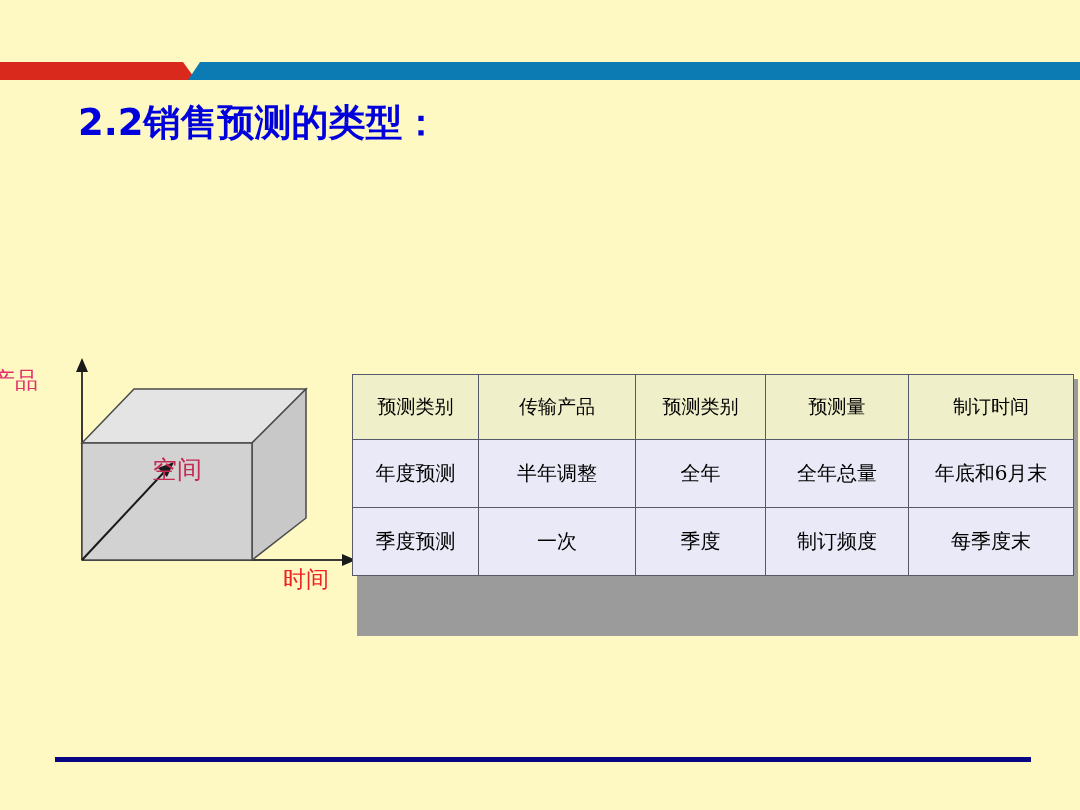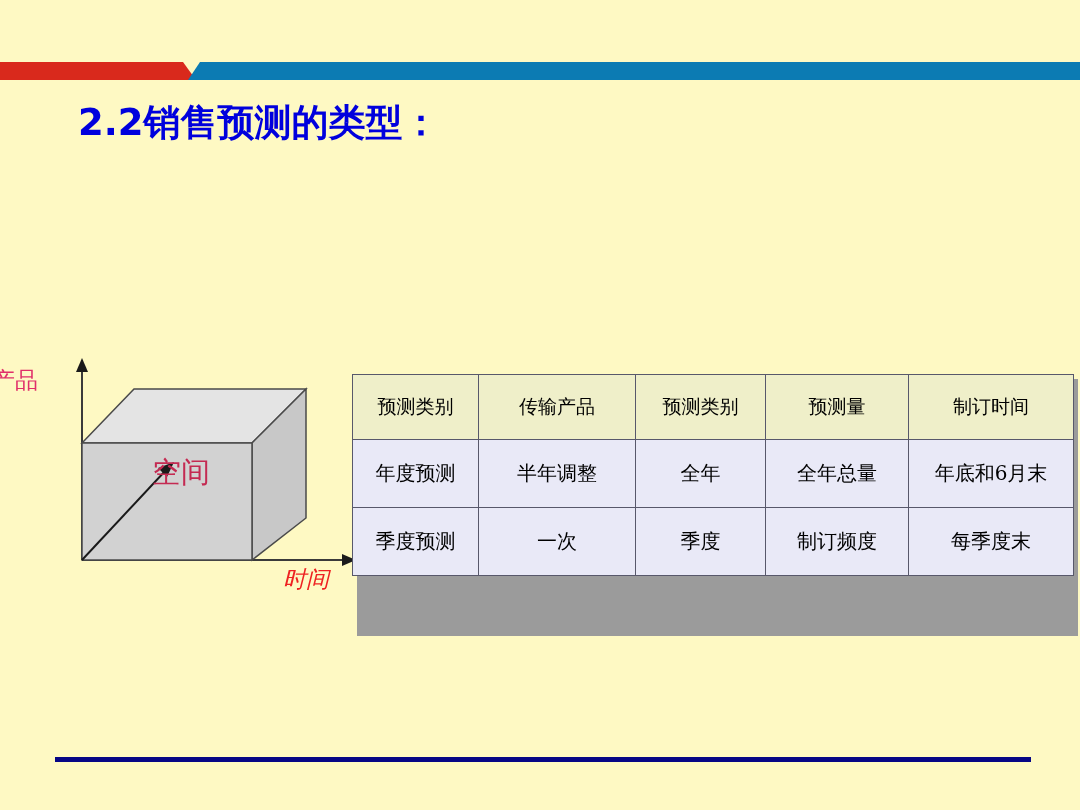--- a/index.html
+++ b/index.html
@@ -106,27 +106,26 @@
   }
   .label-product {
     left: -8px;
     top: 13px;
     color: #E0306A;
   }
   .label-time {
     left: 283px;
     top: 212px;
     color: #EE2222;
-    font-style: italic;
   }
   .label-space {
     position: absolute;
     left: 152px;
     top: 101px;
-    font-size: 29px;
+    font-size: 25px;
     color: #C42A52;
     font-family: "DejaVu Sans", "Liberation Sans", sans-serif;
     white-space: nowrap;
   }
 
   
   .table-wrap {
     position: absolute;
     left: 352px;
     top: 358px;

